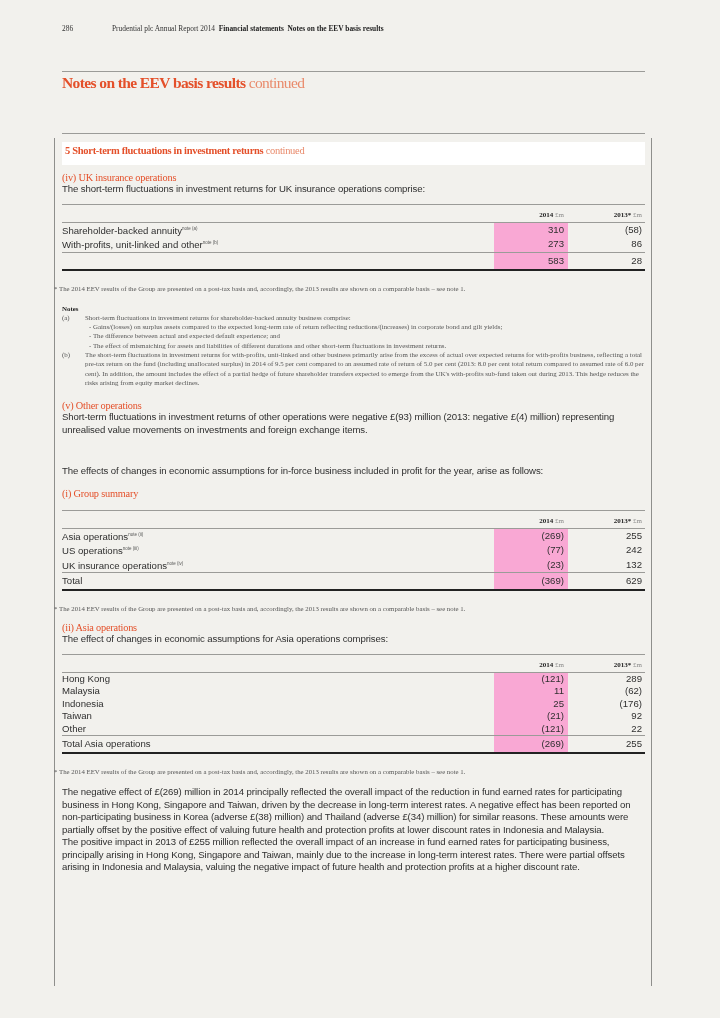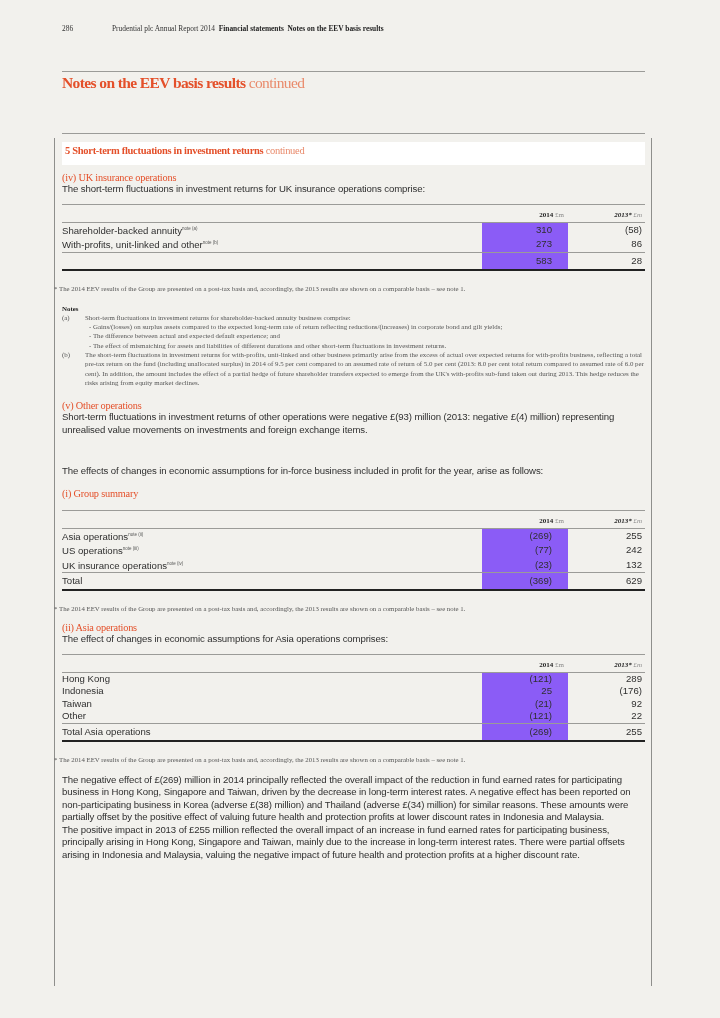--- a/index.html
+++ b/index.html
@@ -21,24 +21,24 @@
   .sec-bar { background: #fff; height: 23px; line-height: 17px; padding-left: 3px; font-size: 10.5px; font-weight: bold; color: #e4502a; letter-spacing: -0.3px; }
   .sec-bar .cont { font-weight: normal; color: #e98a6b; }
   .sub-head { font-size: 10.3px; font-weight: normal; color: #e4502a; letter-spacing: -0.2px; }
   .body-text { font-size: 9.6px; color: #2f2f2f; line-height: 12.5px; letter-spacing: -0.1px; }
   table.fin { width: 100%; border-collapse: collapse; font-size: 9.6px; color: #2f2f2f; }
   table.fin th { font-size: 7px; font-weight: bold; text-align: right; padding: 6px 0 3px 0; color: #222; }
   table.fin th span.unit { font-weight: normal; color: #888; }
   table.fin thead tr { border-top: 1.2px solid #9b9b98; border-bottom: 1.2px solid #9b9b98; }
   table.fin td { padding: 0; height: 12.5px; line-height: 12.5px; }
   table.fin td.num { text-align: right; }
-  table.fin td.c14 { background: #8b5cf6; width: 70px; padding-right: 16px; }
+  table.fin td.c14 { background: #f9a8d4; width: 70px; padding-right: 4px; }
   table.fin td.c13 { width: 74px; padding-right: 3px; }
   table.fin th.c14 { width: 70px; padding-right: 4px; }
-  table.fin th.c13 { width: 74px; padding-right: 3px; font-style: italic; }
+  table.fin th.c13 { width: 74px; padding-right: 3px; }
   table.fin tr.total td { border-top: 1px solid #9b9b98; border-bottom: 2px solid #222; height: 16px; line-height: 16px; }
   sup.note { font-size: 4.5px; color: #555; vertical-align: 4px; }
   .footnote { font-size: 6.8px; color: #555; margin-left: -8px; }
   .notes { font-size: 6.9px; color: #555; line-height: 9.3px; }
   .notes .nh { font-weight: bold; color: #222; }
   .notes .row { display: flex; }
   .notes .lbl { width: 23px; flex: none; }
   .notes .txt { flex: 1; }
 </style>
 </head>
@@ -167,20 +167,25 @@
         <th class="c13 serif"><span>2013*</span> <span class="unit">£m</span></th>
       </tr>
     </thead>
     <tbody>
       <tr>
         <td>Hong Kong</td>
         <td class="num c14">(121)</td>
         <td class="num c13">289</td>
       </tr>
       <tr>
+        <td>Malaysia</td>
+        <td class="num c14">11</td>
+        <td class="num c13">(62)</td>
+      </tr>
+      <tr>
         <td>Indonesia</td>
         <td class="num c14">25</td>
         <td class="num c13">(176)</td>
       </tr>
       <tr>
         <td>Taiwan</td>
         <td class="num c14">(21)</td>
         <td class="num c13">92</td>
       </tr>
       <tr>

